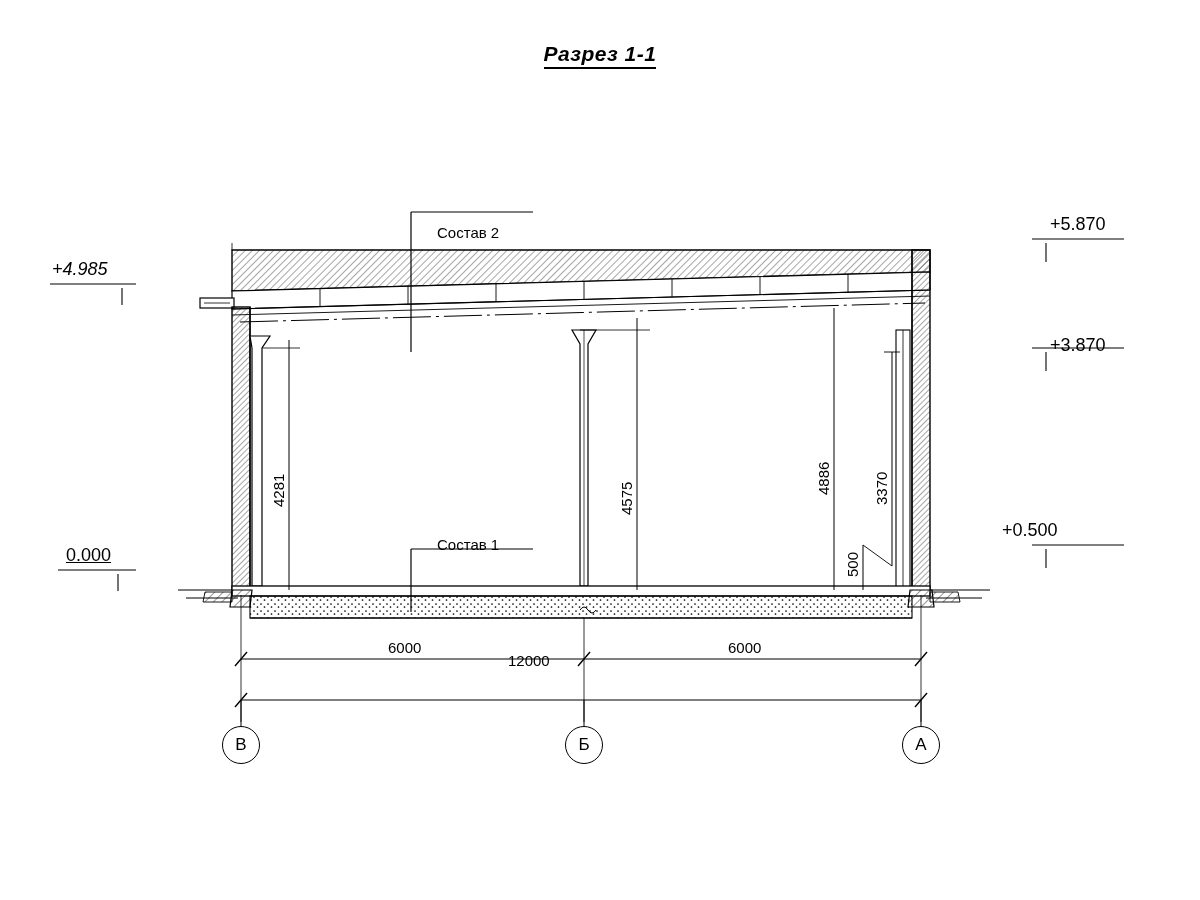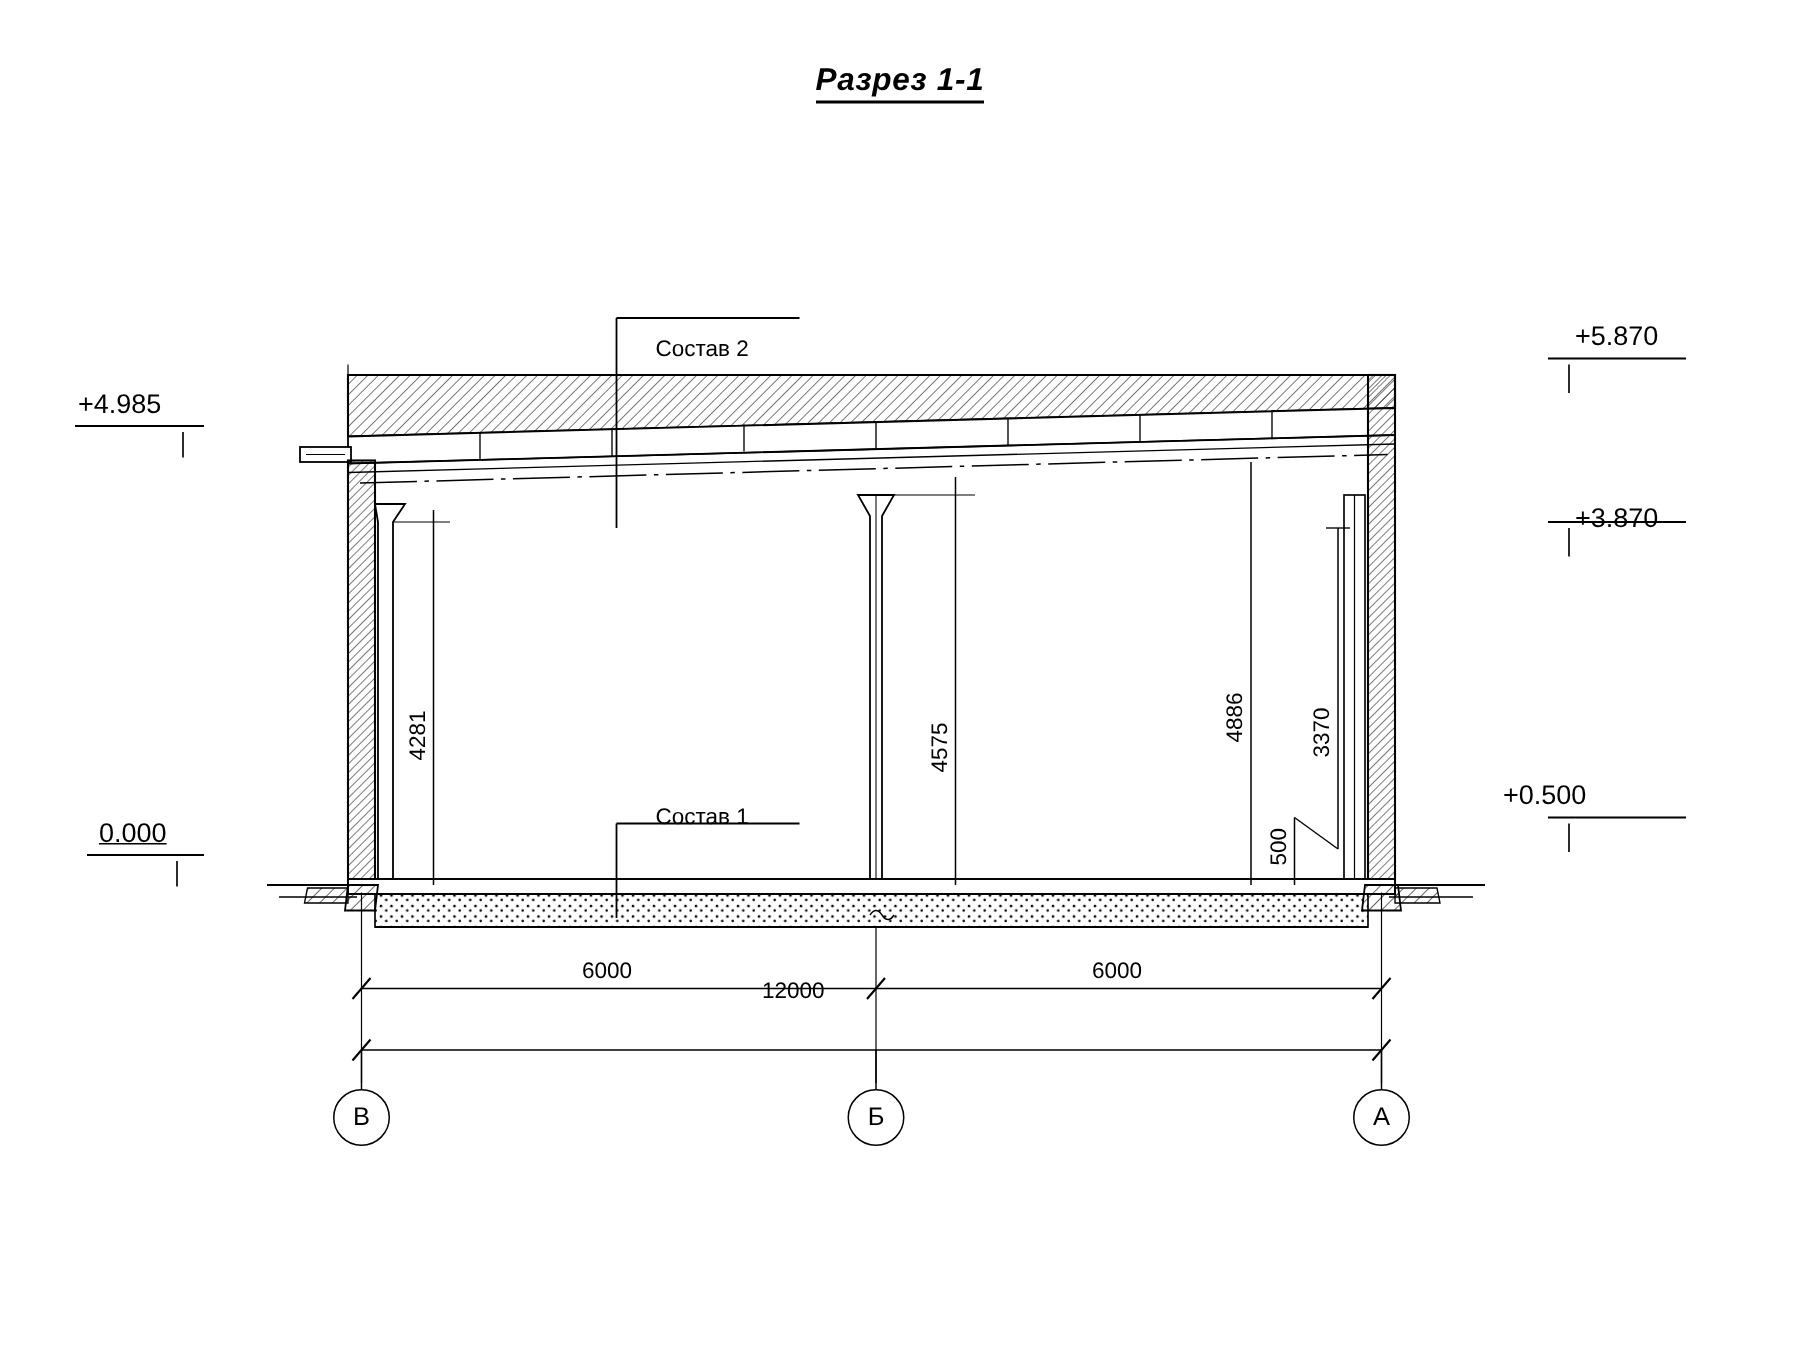--- a/index.html
+++ b/index.html
@@ -226,21 +226,21 @@
     <line x1="118" y1="574" x2="118" y2="591" stroke="#000" stroke-width="1.1" marker-end="arrowDown"></line>
   </svg>
 
   <div class="lbl" style="left:437px; top:184px;margin-top:40px;">Состав 2</div>
   <div class="lbl" style="left:437px; top:536px;">Состав 1</div>
 
   <div class="elev-label" style="left:1050px; top:214px;">+5.870</div>
   <div class="elev-label" style="left:1050px; top:335px;">+3.870</div>
   <div class="elev-label" style="left:1002px; top:520px;">+0.500</div>
 
-  <div class="elev-label" style="left:52px; top:259px;">+4.985</div>
+  <div class="elev-label" style="left:52px; top:259px;font-style:italic;">+4.985</div>
   <div class="elev-label" style="left:66px; top:545px;text-decoration:underline;">0.000</div>
 
   <div class="lbl vert" style="left:287px; top:490px;">4281</div>
   <div class="lbl vert" style="left:635px; top:498px;">4575</div>
   <div class="lbl vert" style="left:832px; top:478px;">4886</div>
   <div class="lbl vert" style="left:890px; top:488px;">3370</div>
   <div class="lbl vert" style="left:861px; top:560px;">500</div>
 
   <div class="lbl" style="left:388px; top:639px;">6000</div>
   <div class="lbl" style="left:728px; top:639px;">6000</div>

